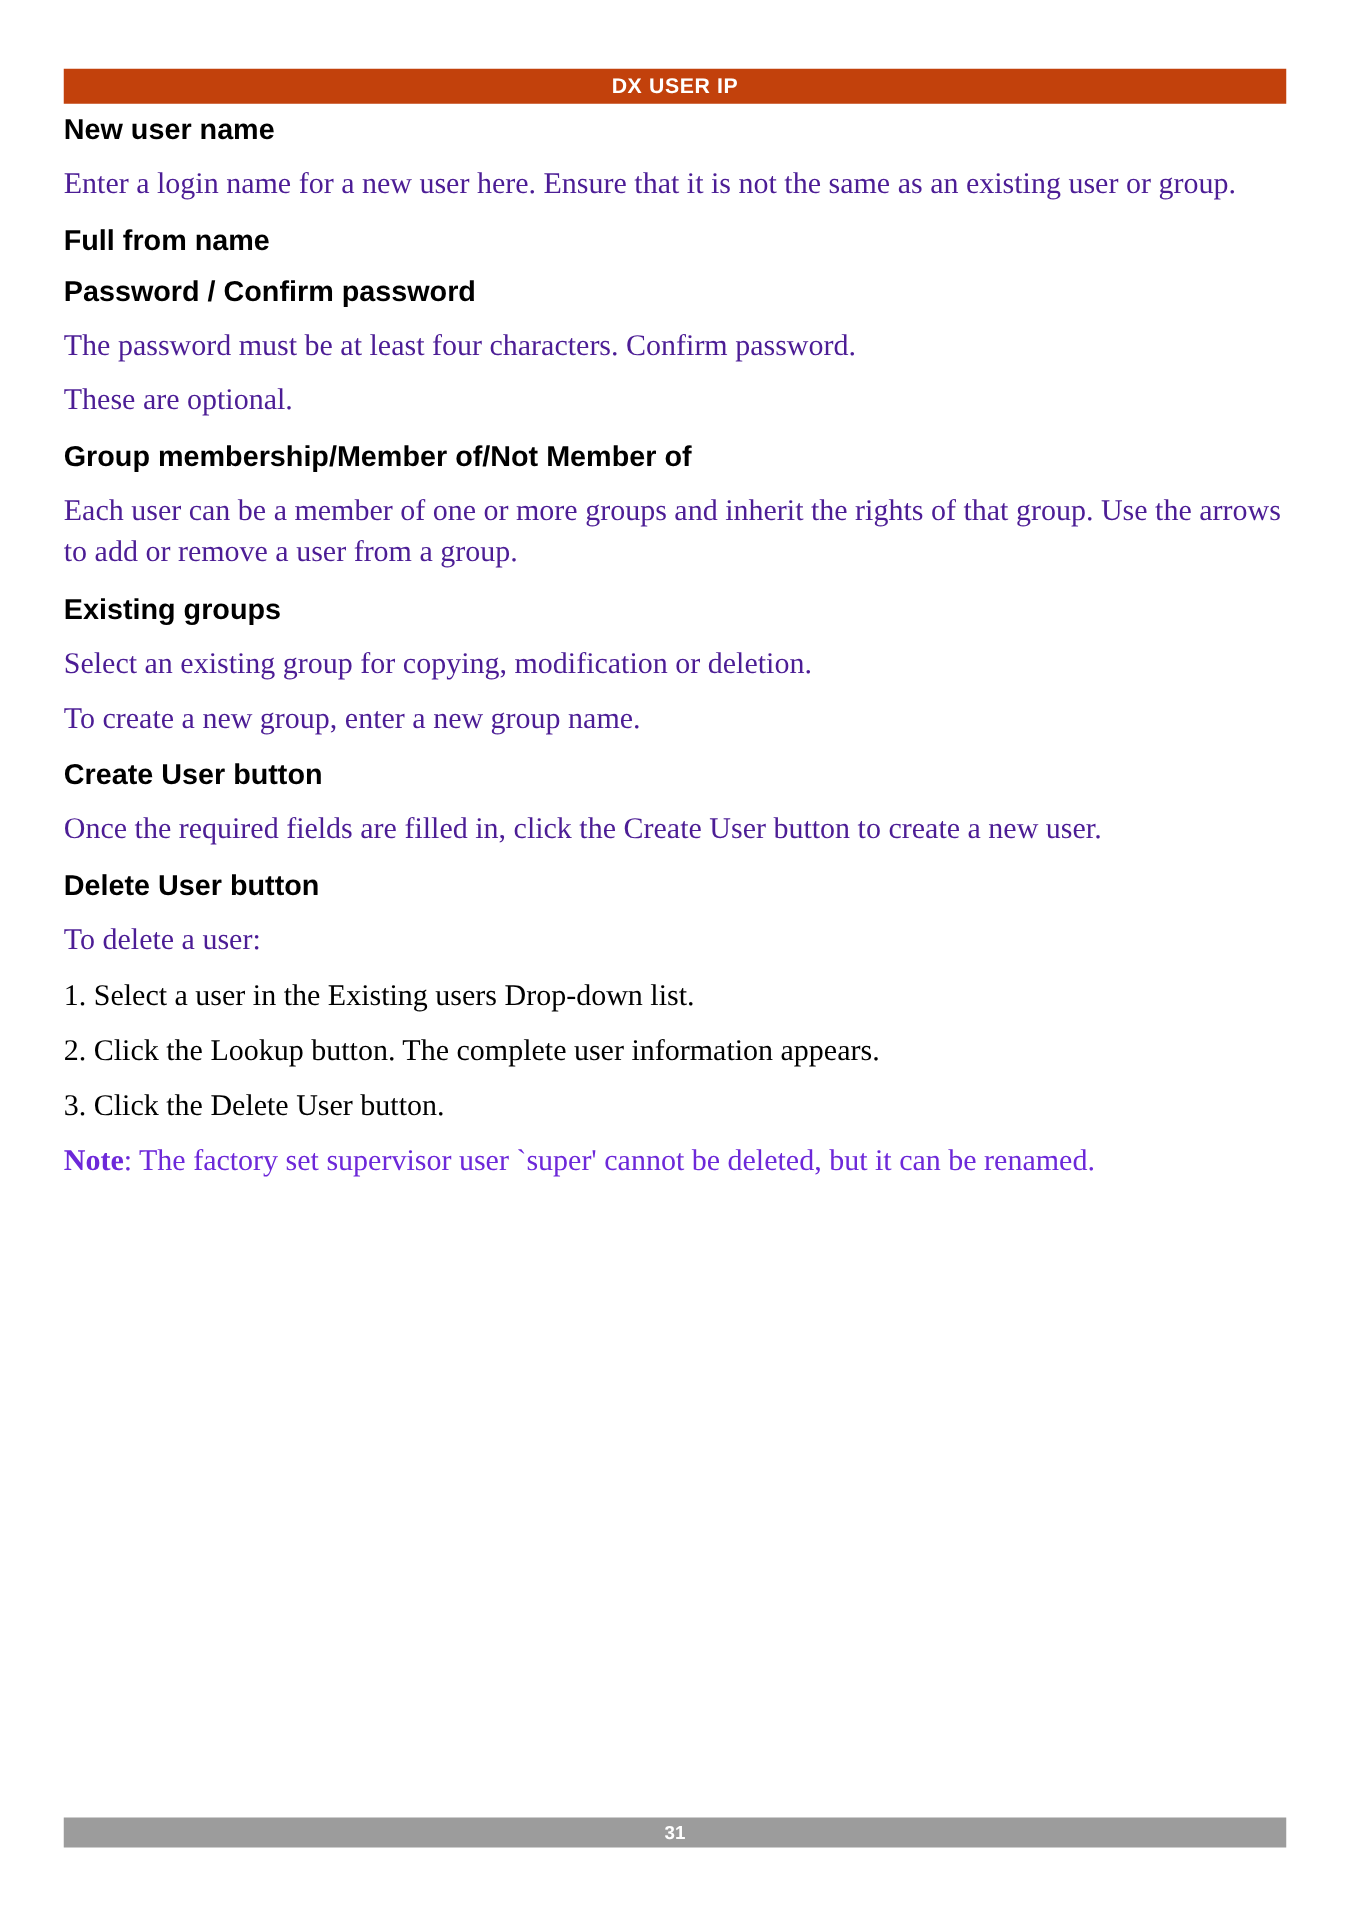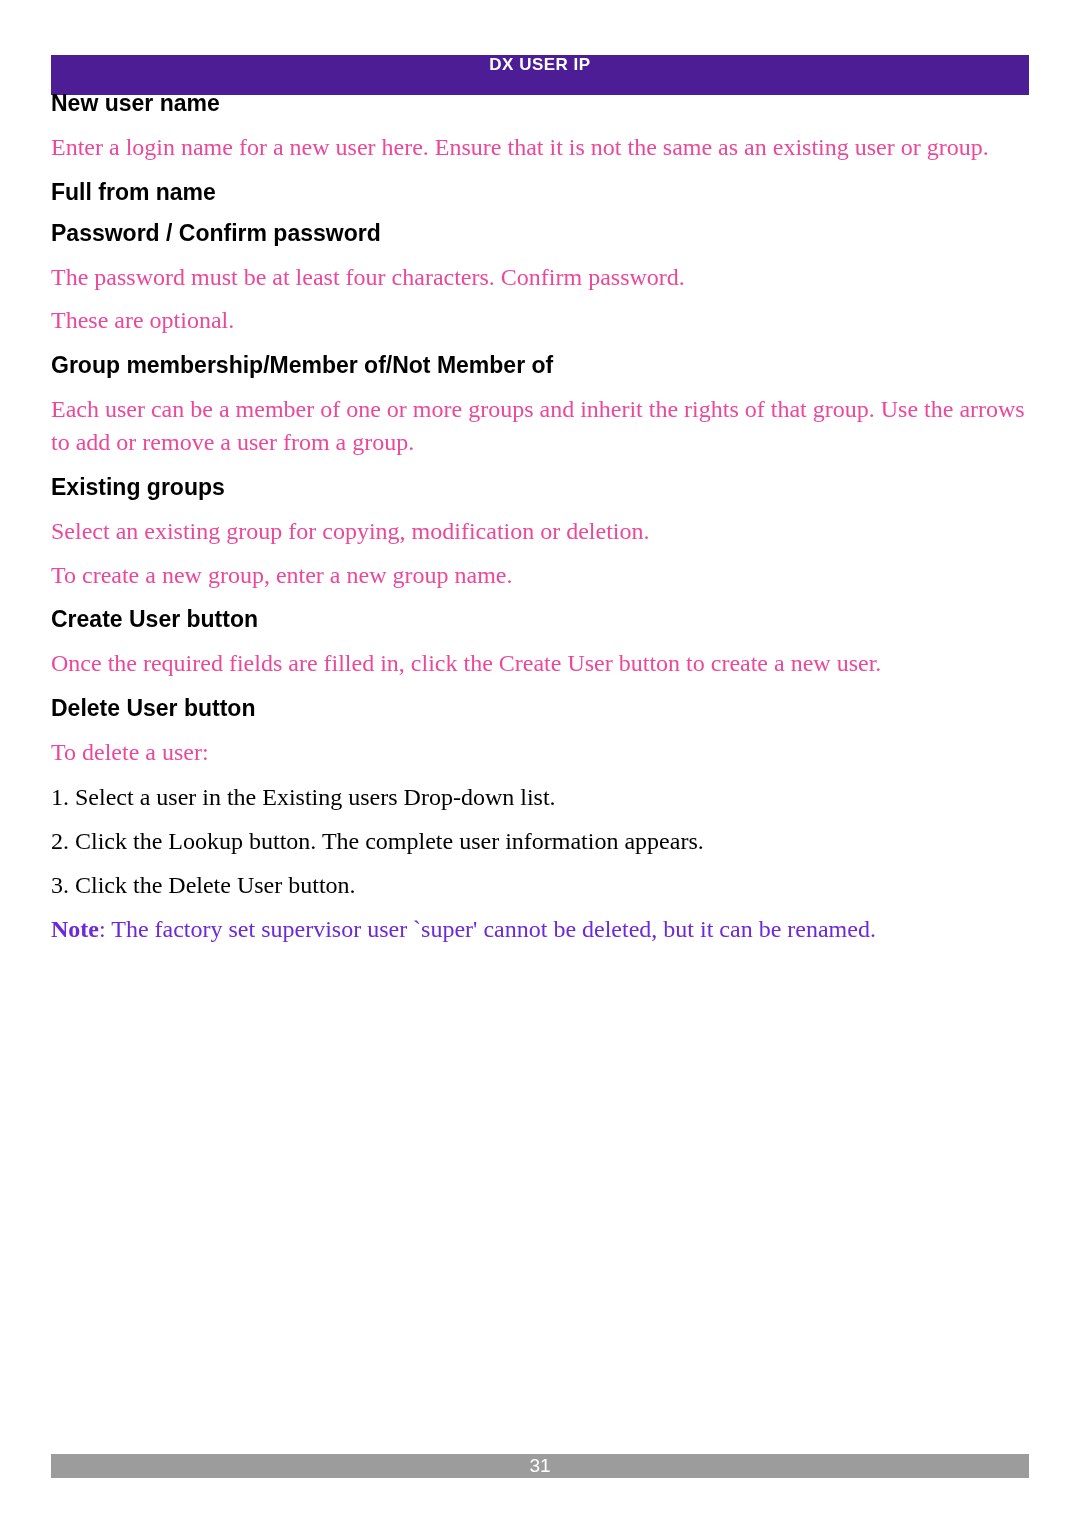--- a/index.html
+++ b/index.html
@@ -12,23 +12,24 @@
       height: 1533px;
       background: #ffffff;
       position: relative;
       font-family: Georgia, 'Times New Roman', serif;
     }
     .header-bar {
       position: absolute;
       top: 55px;
       left: 51px;
       right: 51px;
-      height: 40px;
-      background: #4c1d95;
+      height: 28px;
+      background: #c2410c;
       display: flex;
+      align-items: center;
       justify-content: center;
     }
     .header-text {
       color: #ffffff;
       font-family: Verdana, Arial, sans-serif;
       font-weight: bold;
       font-size: 17px;
       letter-spacing: 0.5px;
     }
     .content {
@@ -44,21 +45,21 @@
       color: #000000;
       margin-bottom: 14px;
       margin-top: 14px;
     }
     .section-heading:first-child {
       margin-top: 0;
     }
     .body-text {
       font-family: Georgia, 'Times New Roman', serif;
       font-size: 24px;
-      color: #ec4899;
+      color: #4c1d95;
       line-height: 1.4;
       margin-bottom: 10px;
     }
     .list-item {
       font-family: Georgia, 'Times New Roman', serif;
       font-size: 24px;
       color: #000000;
       line-height: 1.5;
       margin-bottom: 8px;
     }
@@ -79,22 +80,22 @@
       right: 51px;
       height: 24px;
       background: #9c9c9c;
       display: flex;
       align-items: center;
       justify-content: center;
     }
     .footer-text {
       color: #ffffff;
       font-family: Verdana, Arial, sans-serif;
-      font-weight: normal;
-      font-size: 19px;
+      font-weight: bold;
+      font-size: 15px;
     }
   </style>
 </head>
 <body>
 
 <div class="header-bar">
   <span class="header-text">DX USER IP</span>
 </div>
 
 <div class="content">

